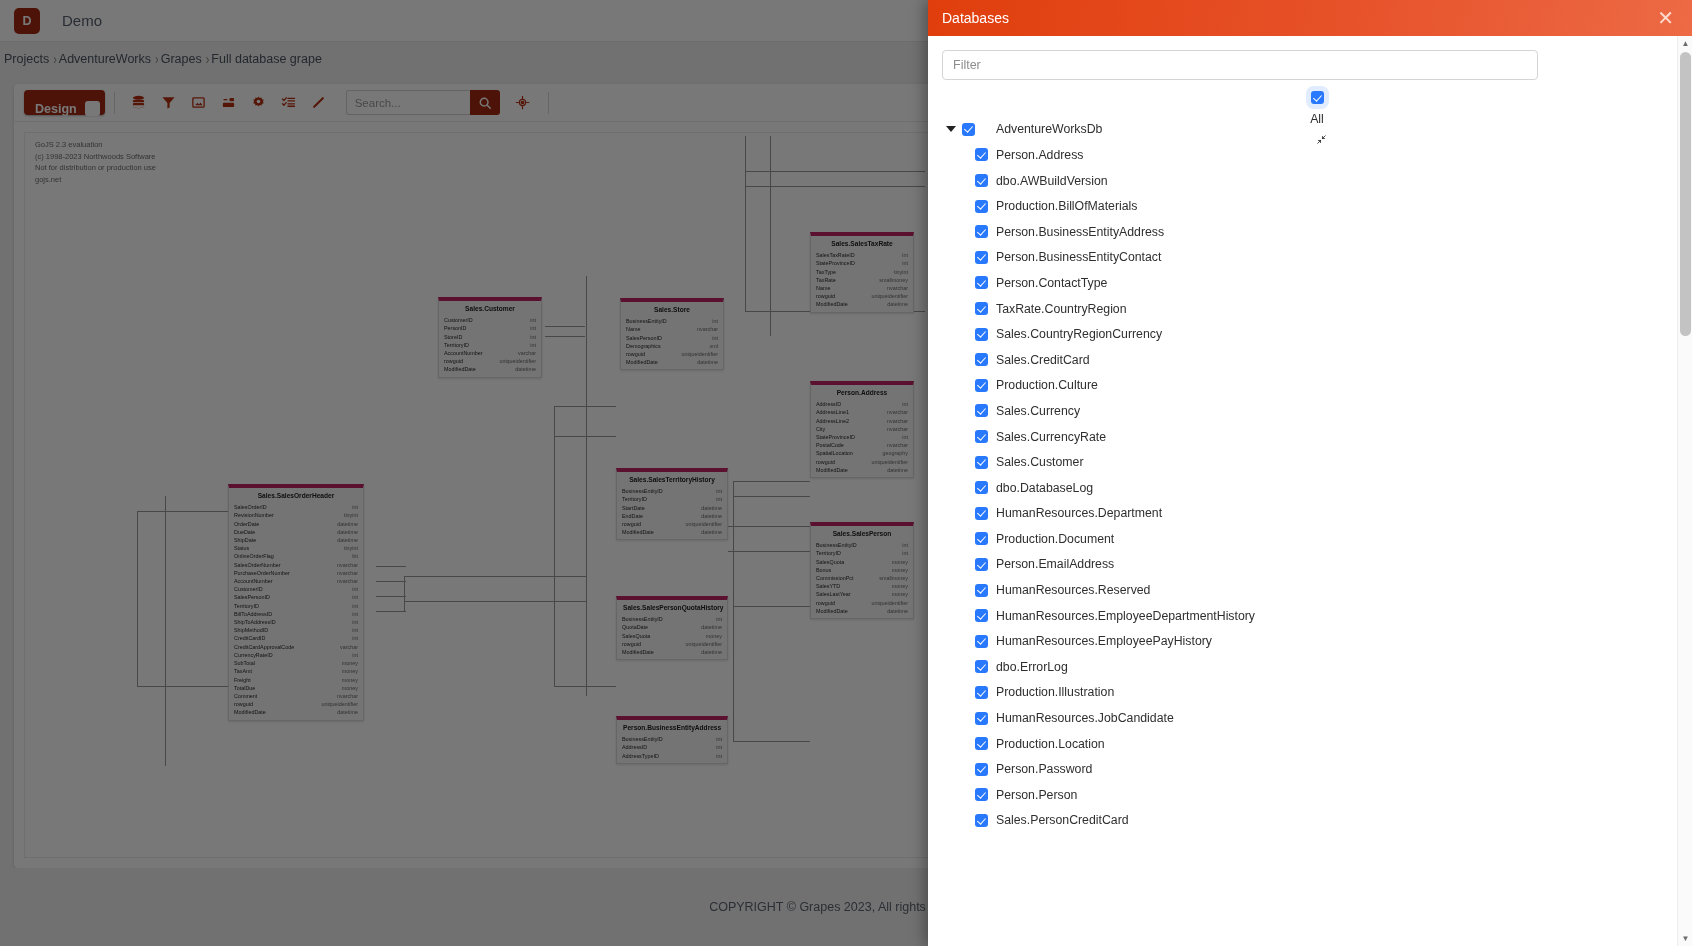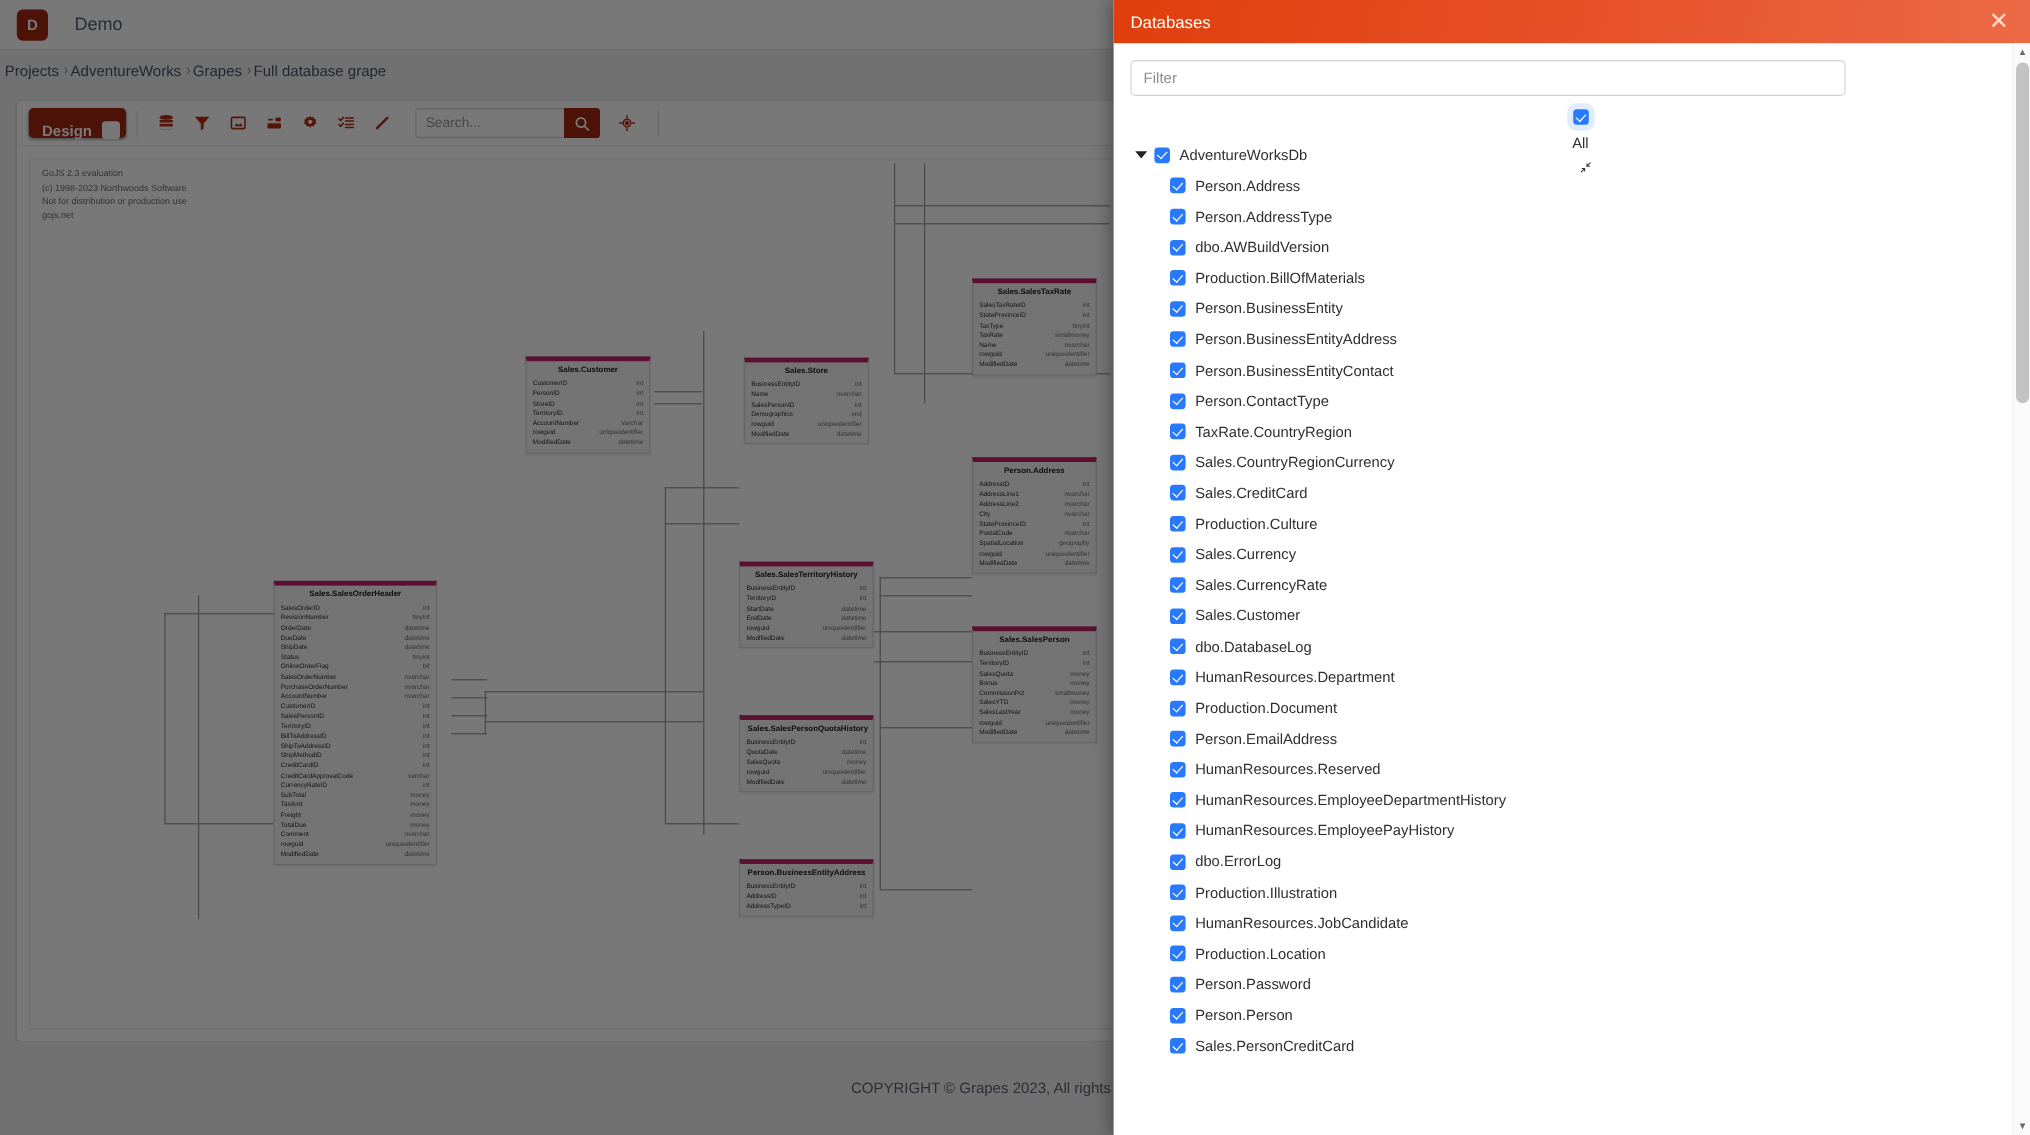--- a/index.html
+++ b/index.html
@@ -714,43 +714,35 @@
             <svg width="11" height="11" viewBox="0 0 16 16" stroke="currentColor" stroke-width="1.3" fill="none" stroke-linecap="round">
               <path d="M2.6 13.4L6.6 9.4M6.6 9.4H3.6M6.6 9.4v3"></path>
               <path d="M13.4 2.6L9.4 6.6M9.4 6.6h3M9.4 6.6v-3"></path>
             </svg>
           </span>
         </div>
 
         <div class="tree-row db">
           <span class="caret"></span>
           <span class="cbx"></span>
-          <span style="margin-left:3px">AdventureWorksDb</span>
+          <span style="margin-left:16px">AdventureWorksDb</span>
         </div>
 
         <div id="tree-leaves">
             <div class="tree-row leaf">
               <span class="cbx"></span>
               <span>Person.Address</span>
             </div>
             <div class="tree-row leaf">
               <span class="cbx"></span>
-              <span>Person.AddressType</span>
-            </div>
-            <div class="tree-row leaf">
-              <span class="cbx"></span>
               <span>dbo.AWBuildVersion</span>
             </div>
             <div class="tree-row leaf">
               <span class="cbx"></span>
               <span>Production.BillOfMaterials</span>
-            </div>
-            <div class="tree-row leaf">
-              <span class="cbx"></span>
-              <span>Person.BusinessEntity</span>
             </div>
             <div class="tree-row leaf">
               <span class="cbx"></span>
               <span>Person.BusinessEntityAddress</span>
             </div>
             <div class="tree-row leaf">
               <span class="cbx"></span>
               <span>Person.BusinessEntityContact</span>
             </div>
             <div class="tree-row leaf">

